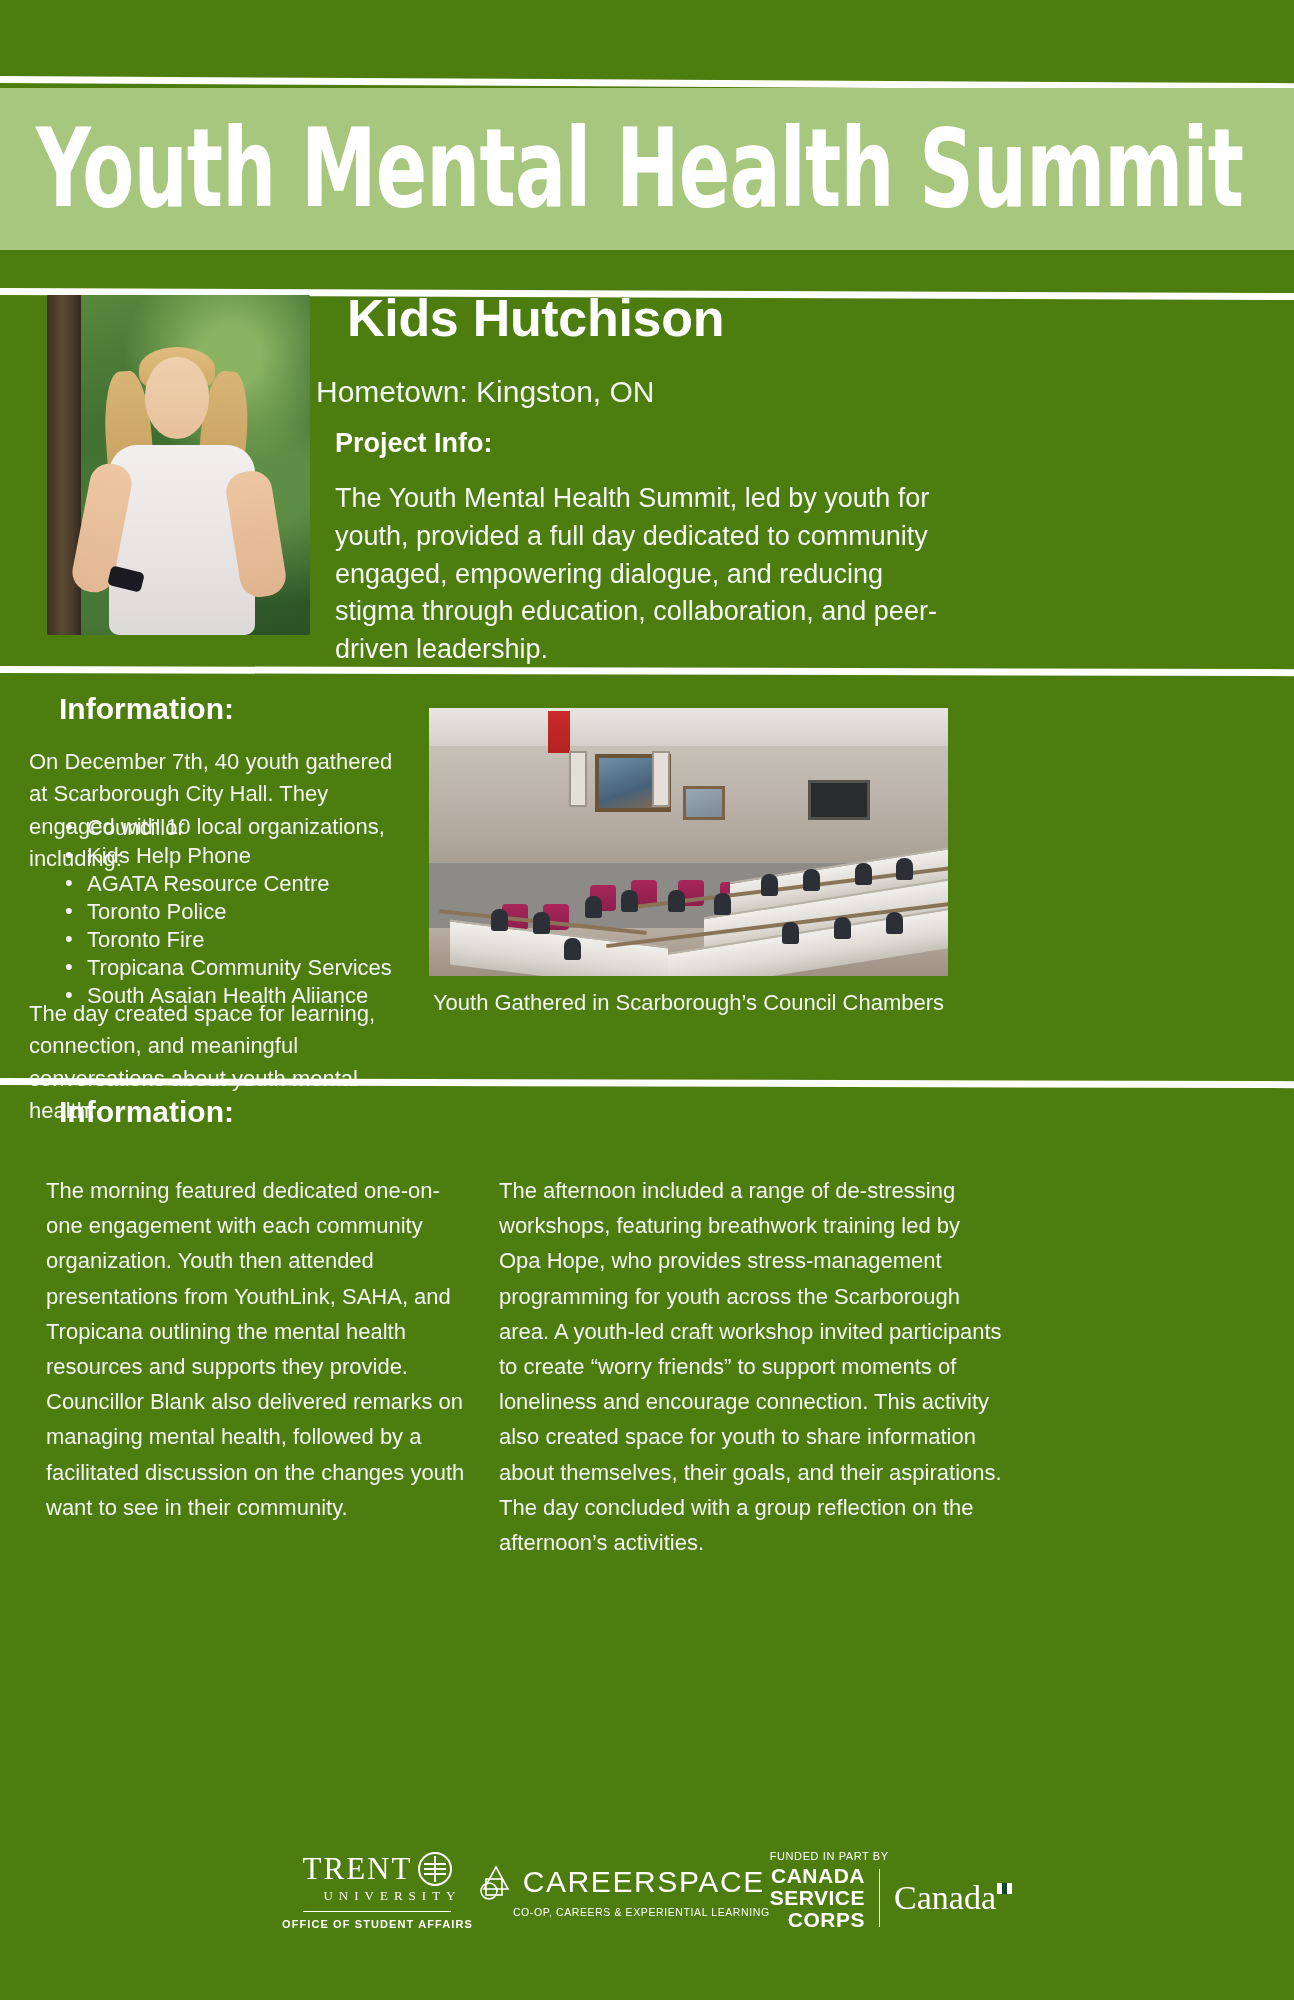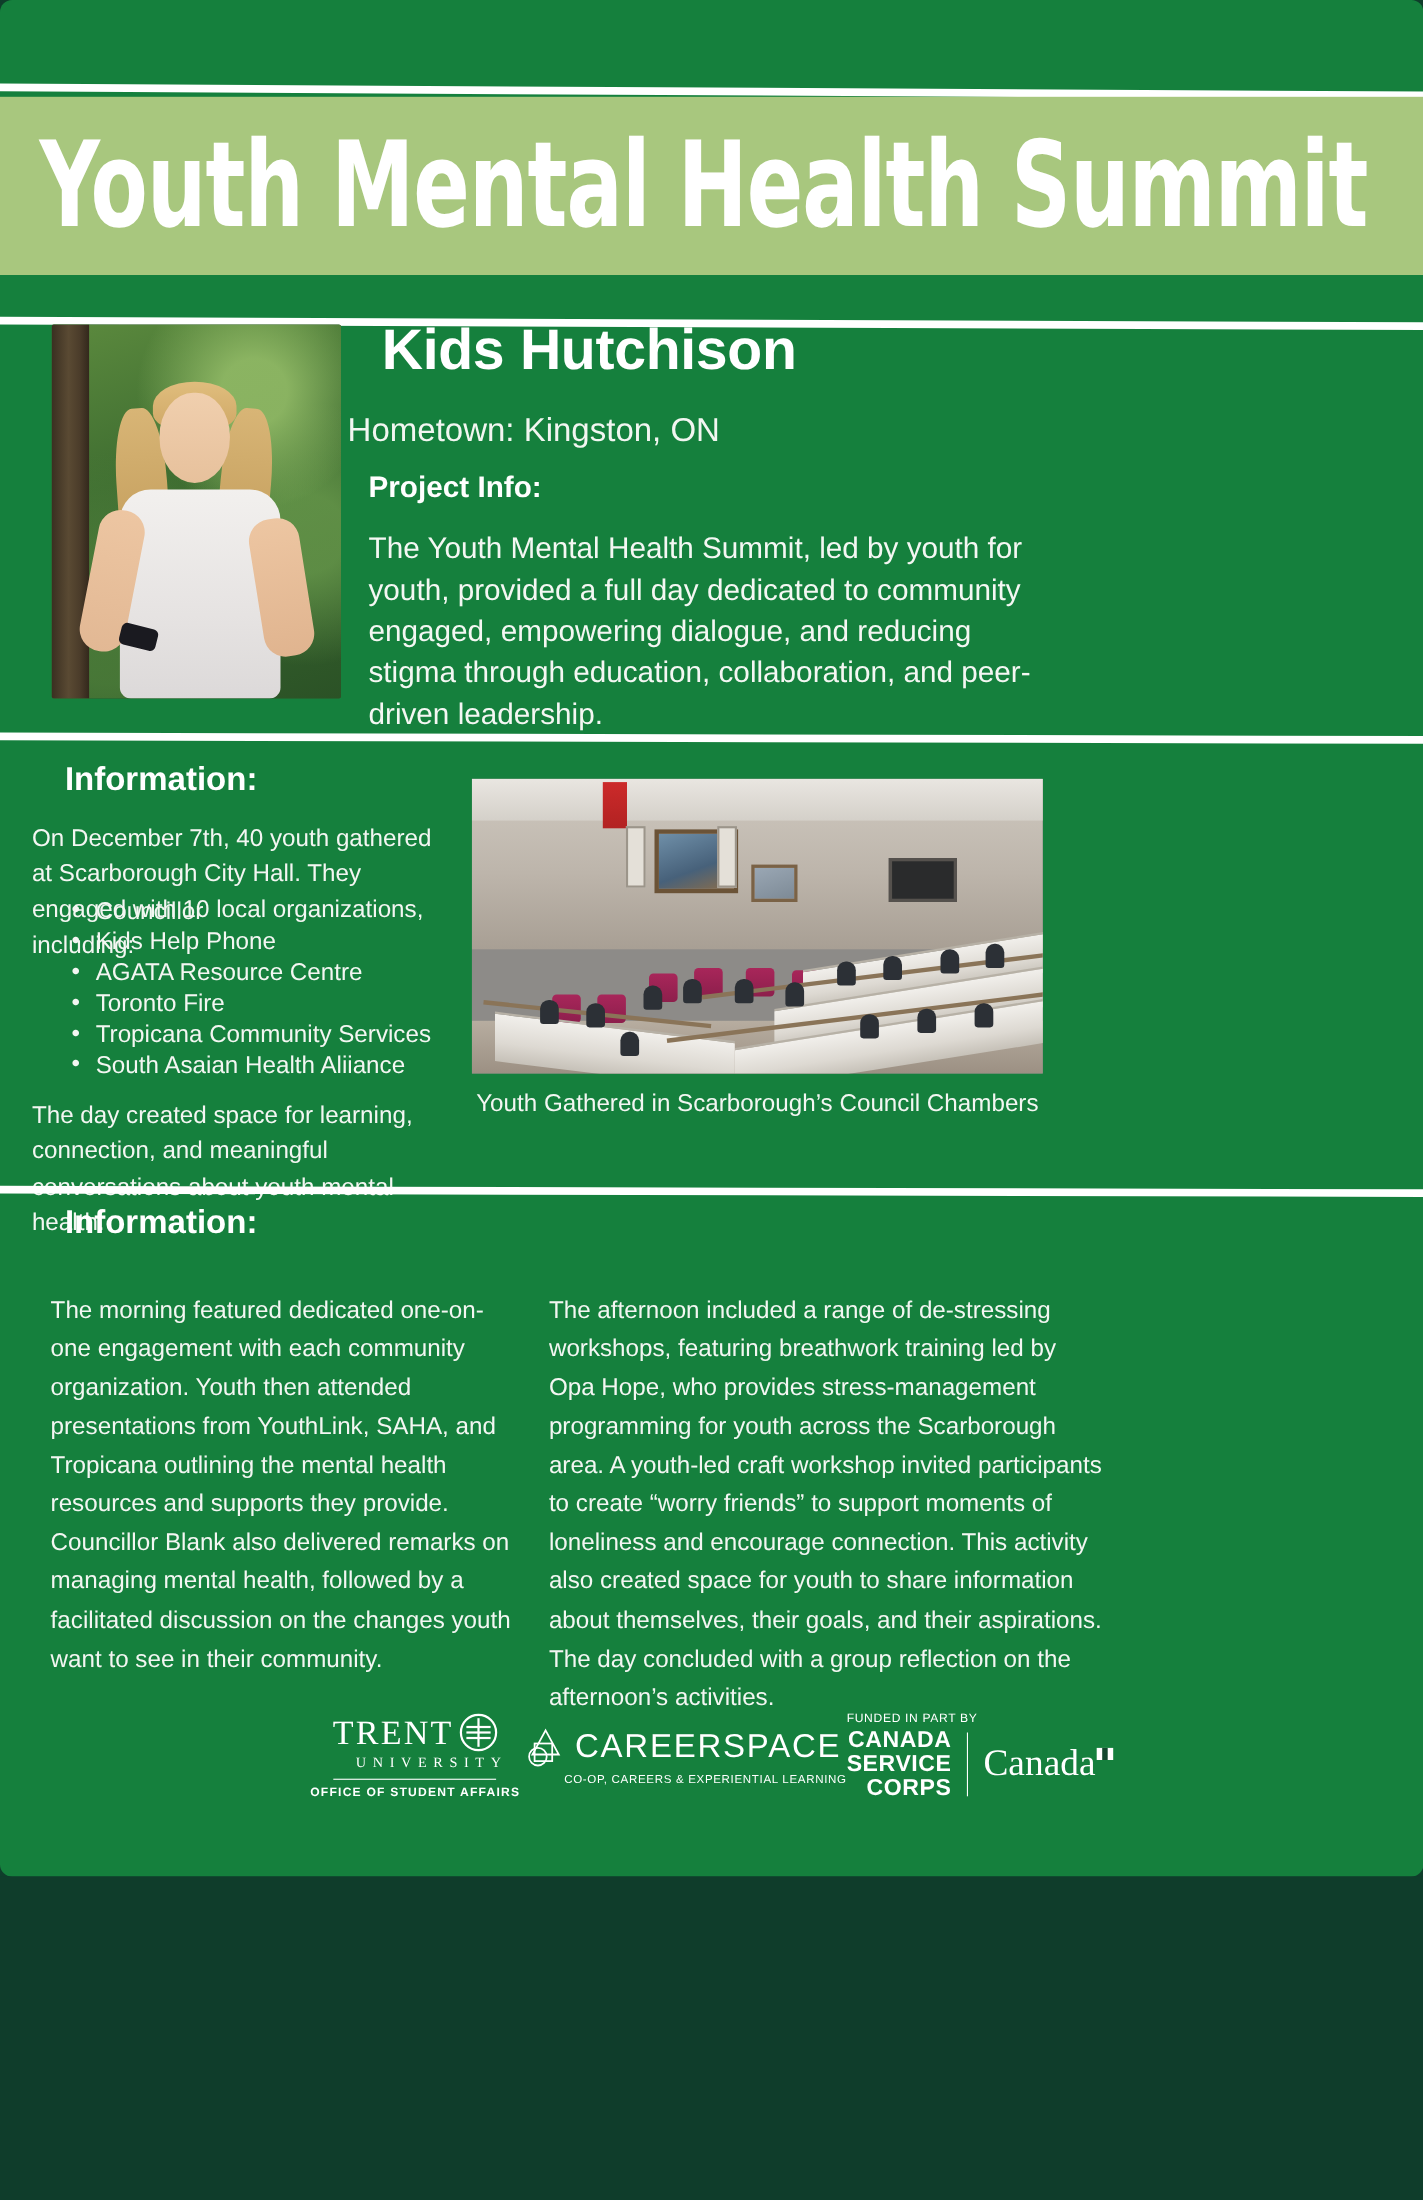--- a/index.html
+++ b/index.html
@@ -6,24 +6,23 @@
     margin: 0;
     padding: 0;
     background: #0f3d2b;
   }
   body {
     font-family: "Liberation Sans", sans-serif;
   }
   .poster {
     position: relative;
     width: 1294px;
-    height: 1706px;
-    background: #15803d;
+    height: 2000px;
+    background: #4d7c0f;
     overflow: hidden;
-    border-radius: 11px;
   }
 
   
   .rule {
     position: absolute;
     left: 0;
     width: 100%;
     height: 7px;
     background: #ffffff;
     transform-origin: left center;
@@ -481,20 +480,21 @@
   <div class="rule tilt-c" style="top:666px;"></div>
 
   <div class="info1">
     <div class="heading">Information:</div>
     <div class="lead">On December 7th, 40 youth gathered at Scarborough City Hall. They engaged with 10 local organizations, including:</div>
 
     <ul class="org-list">
       <li>Councillor</li>
       <li>Kids Help Phone</li>
       <li>AGATA Resource Centre</li>
+      <li>Toronto Police</li>
       <li>Toronto Fire</li>
       <li>Tropicana Community Services</li>
       <li>South Asaian Health Aliiance</li>
     </ul>
 
     <div class="tail">The day created space for learning, connection, and meaningful conversations about youth mental health.</div>
 
     <div class="chamber">
       <div class="ch-wall"></div>
       <div class="ch-ceil"></div>

